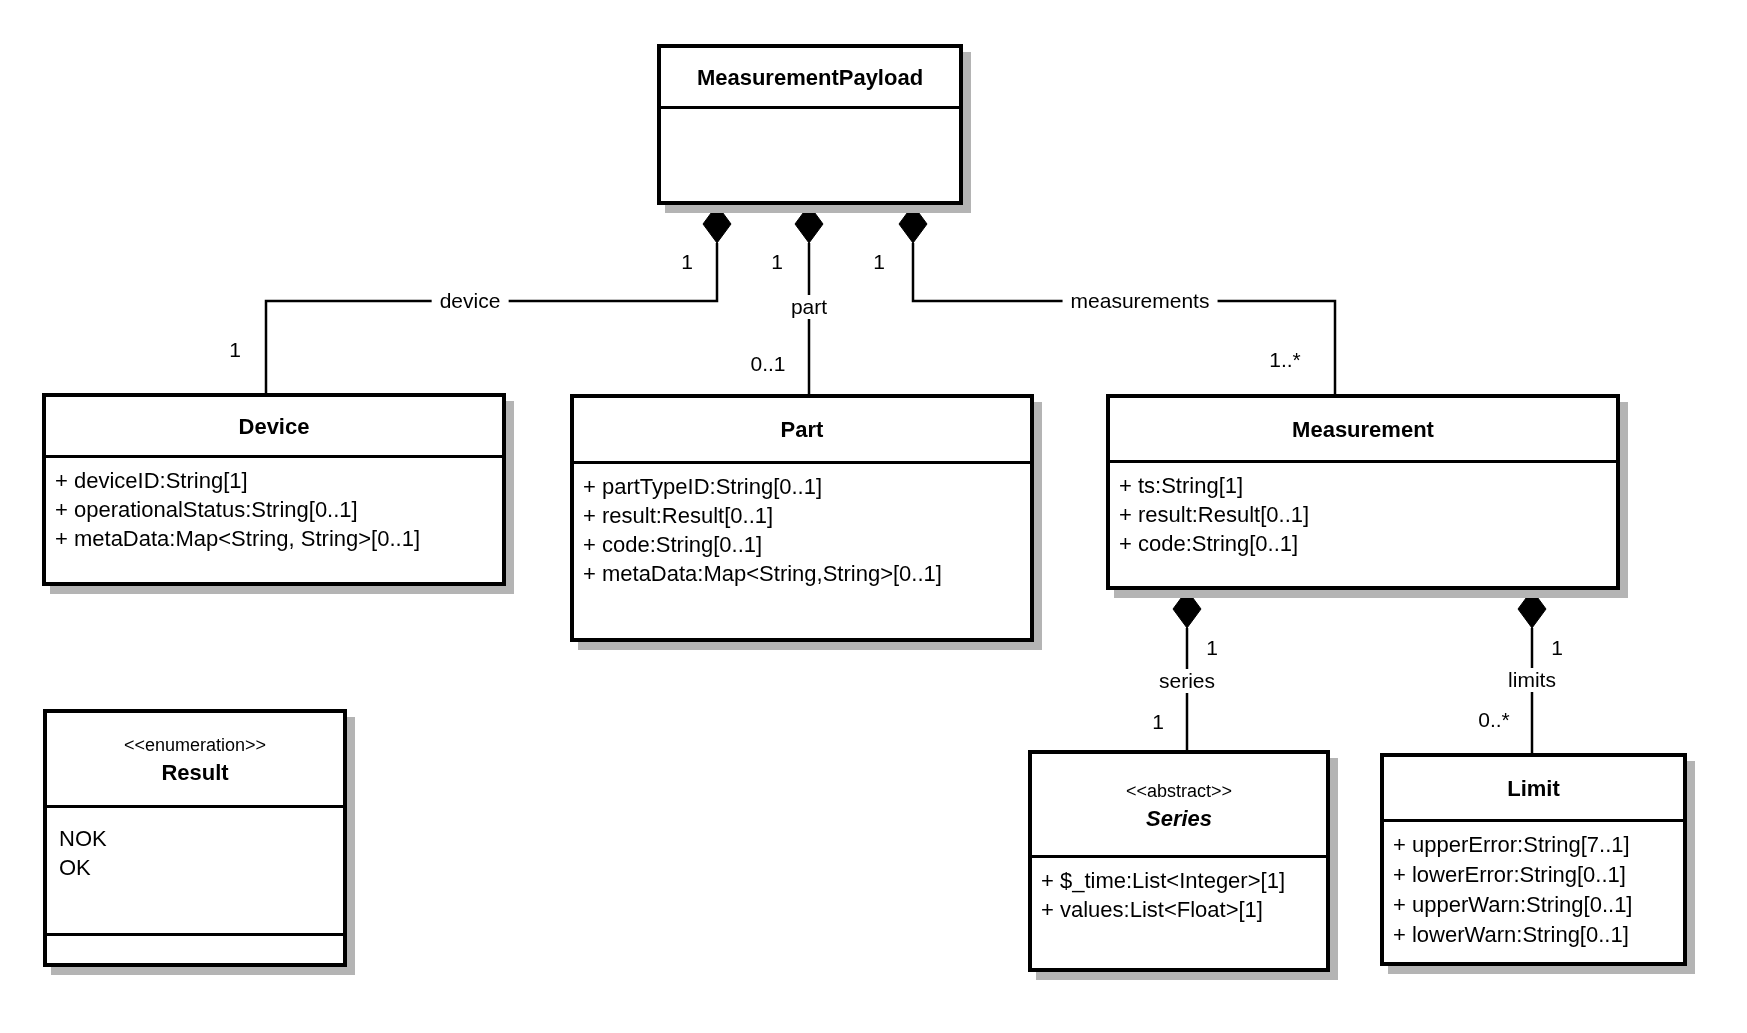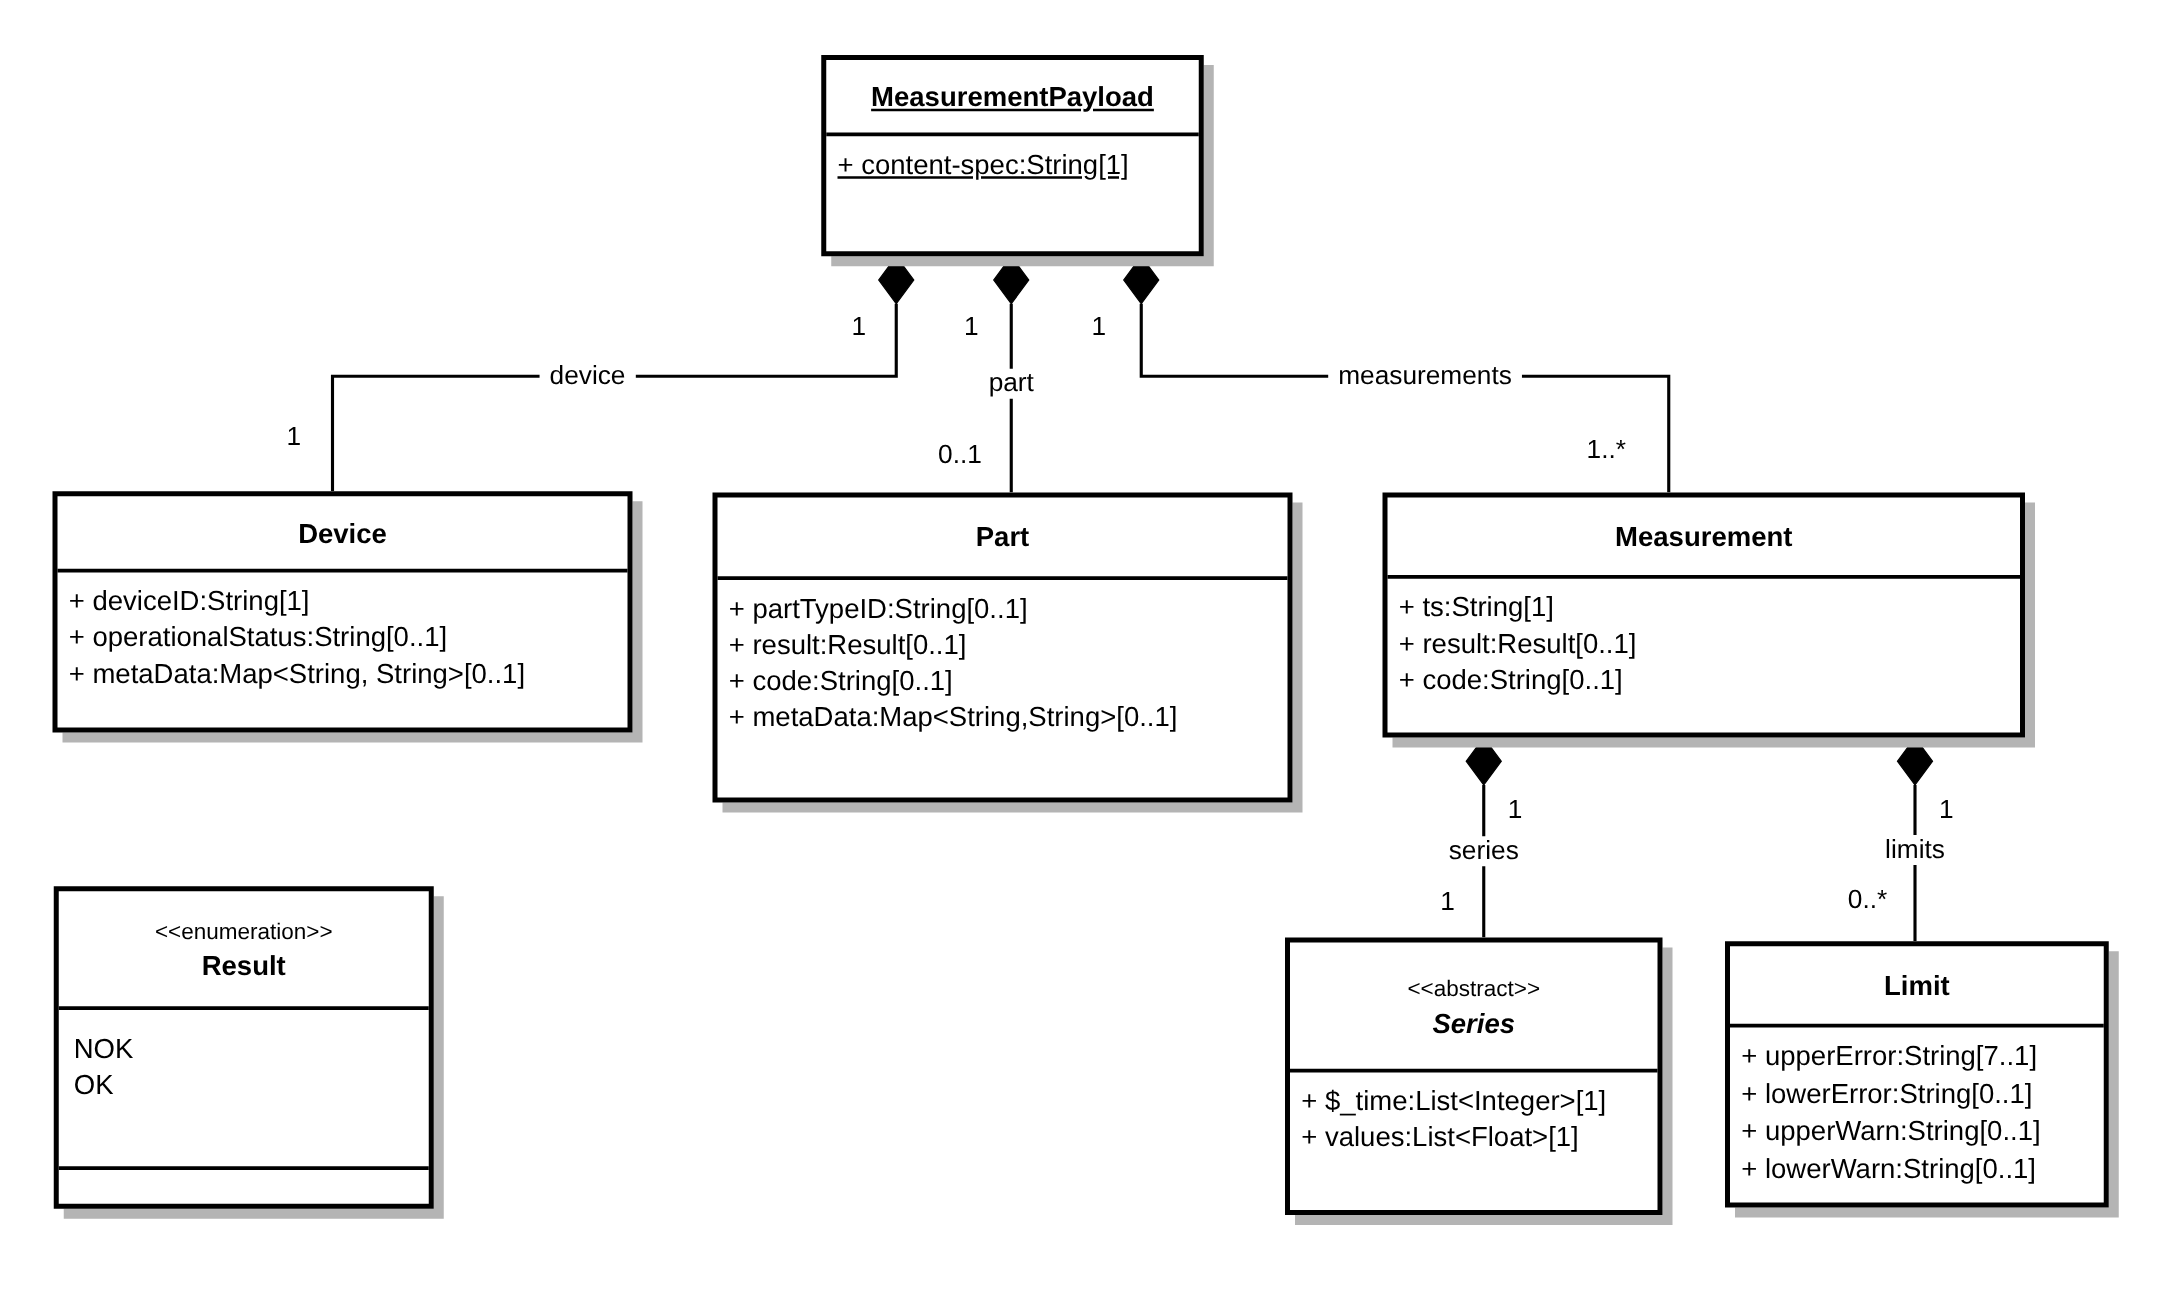--- a/index.html
+++ b/index.html
@@ -16,21 +16,21 @@
   .uml-title {
     border-bottom:3px solid #000; display:flex; flex-direction:column;
     align-items:center; justify-content:center;
     font-weight:bold; font-size:22px; line-height:27px; box-sizing:border-box;
   }
   .stereotype { font-weight:normal; font-size:18px; }
   .uml-attrs { padding:8px 9px; font-size:22px; line-height:29px; white-space:nowrap; box-sizing:border-box; }
   .attr-line { height:29px; }
 
   
-  .c-mp     { left:657px;  top:44px;  width:306px; height:161px;text-decoration:underline; }
+  .c-mp     { left:657px;  top:44px;  width:306px; height:161px; }
   .c-mp     .uml-title { height:61px; }
   .c-dev    { left:42px;   top:393px; width:464px; height:193px; }
   .c-dev    .uml-title { height:61px; }
   .c-part   { left:570px;  top:394px; width:464px; height:248px; }
   .c-part   .uml-title { height:66px; }
   .c-meas   { left:1106px; top:394px; width:514px; height:196px; }
   .c-meas   .uml-title { height:65px; }
   .c-result { left:43px;   top:709px; width:304px; height:258px; display:flex; flex-direction:column; }
   .c-result .uml-title { height:95px; }
   .c-result .uml-attrs { height:128px; border-bottom:3px solid #000; padding-top:16px;padding-left:12px; }
@@ -65,23 +65,20 @@
       <polygon points="717,205 731,224 717,243 703,224"></polygon>
       <polygon points="809,205 823,224 809,243 795,224"></polygon>
       <polygon points="913,205 927,224 913,243 899,224"></polygon>
       <polygon points="1187,590 1201,609 1187,628 1173,609"></polygon>
       <polygon points="1532,590 1546,609 1532,628 1518,609"></polygon>
     </g>
   </svg>
 
   <div class="uml-class c-mp">
     <div class="uml-title">MeasurementPayload</div>
-    <div class="uml-attrs">
-      <div class="attr-line">+ content-spec:String[1]</div>
-    </div>
   </div>
 
   <div class="uml-class c-dev">
     <div class="uml-title">Device</div>
     <div class="uml-attrs">
       <div class="attr-line">+ deviceID:String[1]</div>
       <div class="attr-line">+ operationalStatus:String[0..1]</div>
       <div class="attr-line">+ metaData:Map&lt;String, String&gt;[0..1]</div>
     </div>
   </div>

